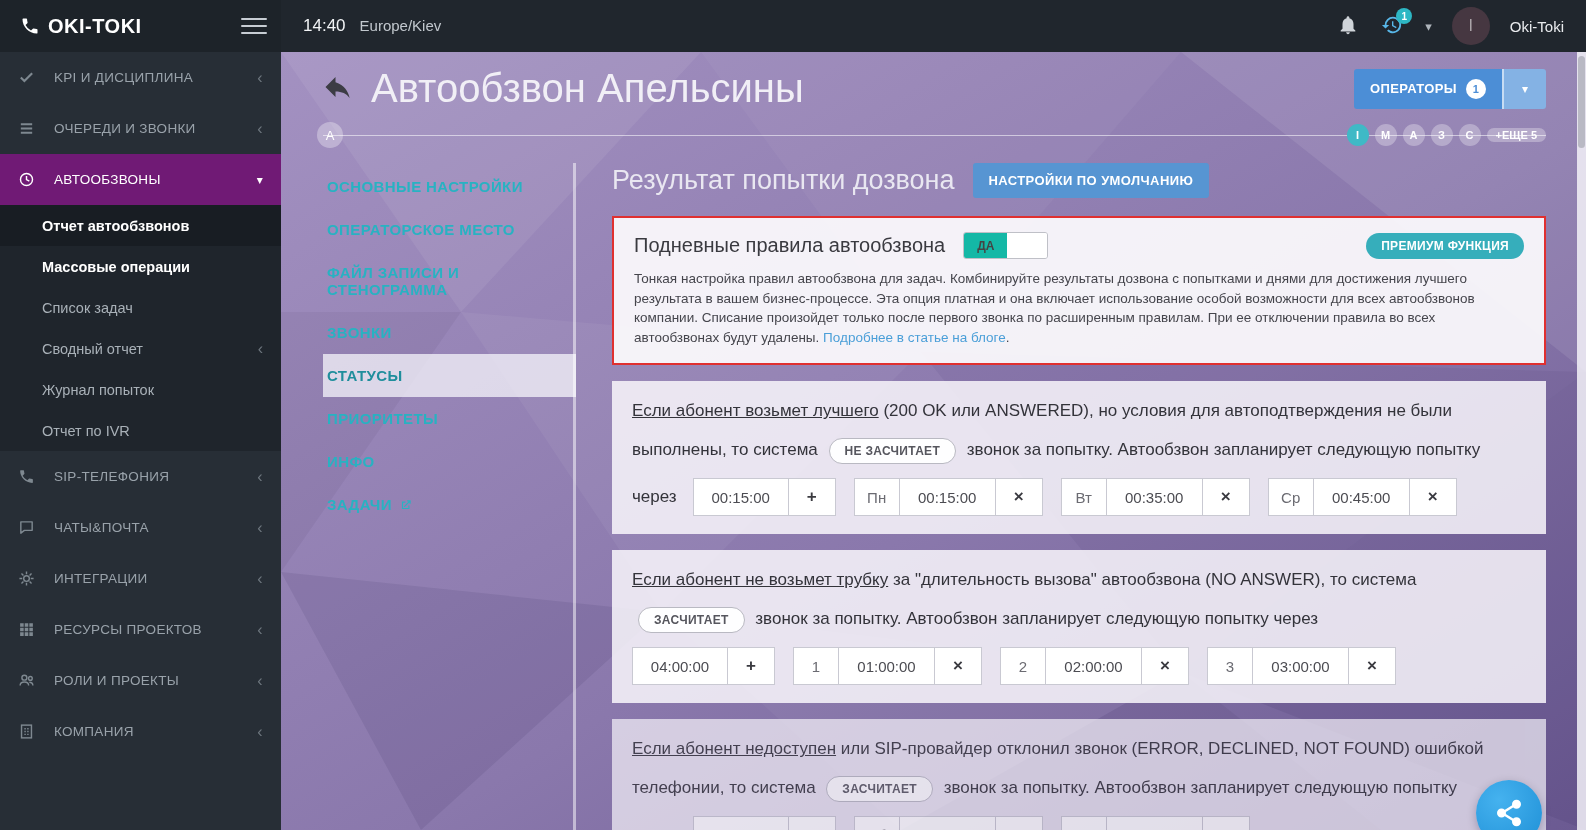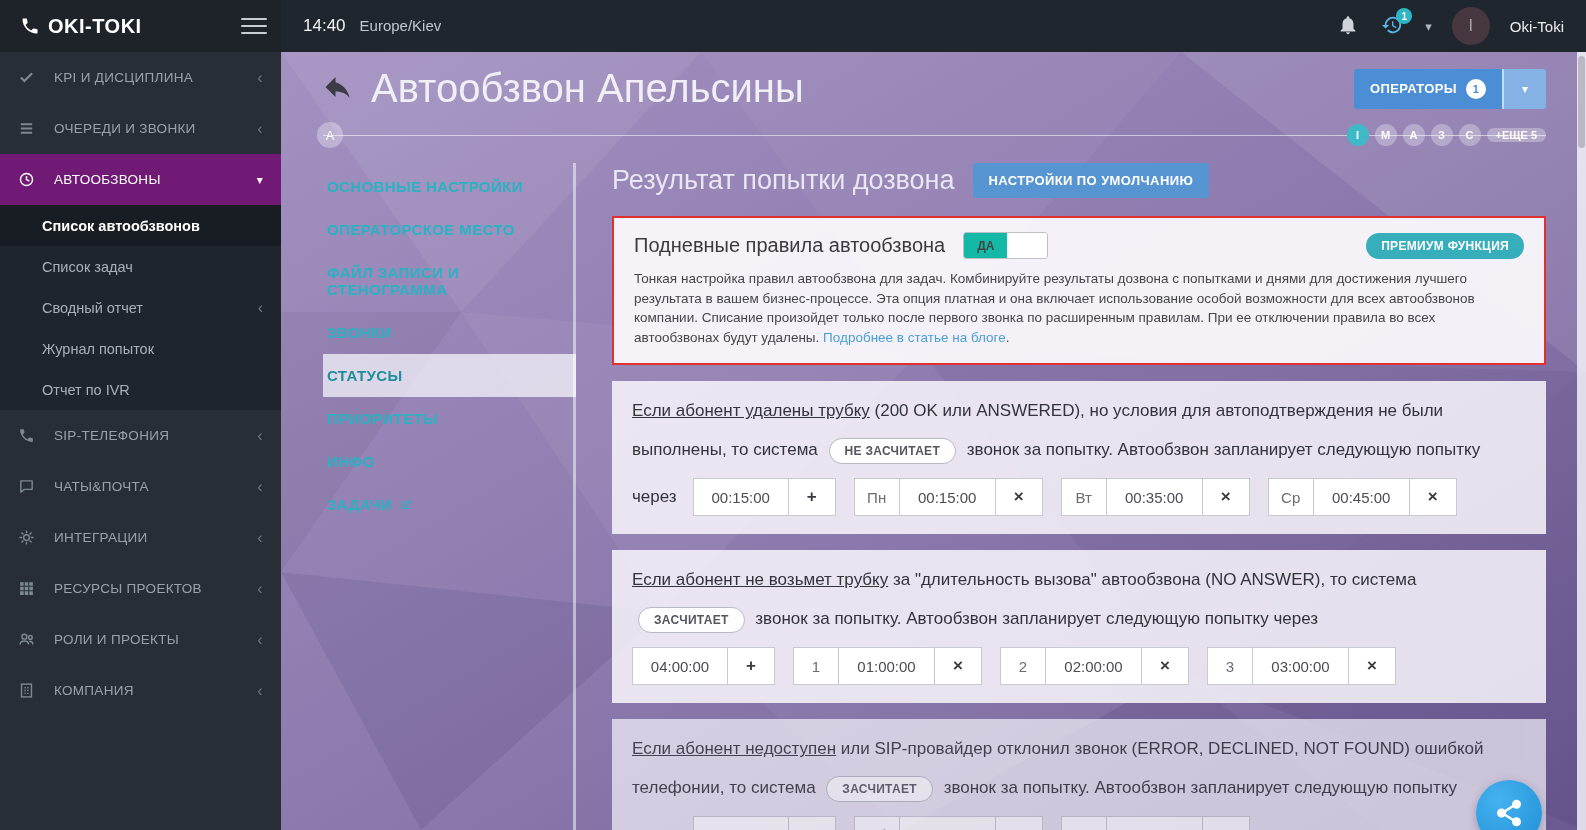--- a/index.html
+++ b/index.html
@@ -189,21 +189,24 @@
         <svg viewBox="0 0 24 24" fill="none" stroke="currentColor" stroke-width="2">
           <circle cx="12" cy="12" r="8.5"></circle>
           <path d="M12 7v5l4 2.3"></path>
         </svg>
       </span>
     <span>АВТООБЗВОНЫ</span>
     <span class="chev">▾</span>
   </div>
   <div class="submenu">
     <div class="sub-item current">
-        <span>Список автообзвонов</span>
+        <span>Отчет автообзвонов</span>
+      </div>
+    <div class="sub-item bright">
+        <span>Массовые операции</span>
       </div>
     <div class="sub-item">
         <span>Список задач</span>
       </div>
     <div class="sub-item">
         <span>Сводный отчет</span>
         <span class="chev">‹</span>
       </div>
     <div class="sub-item">
         <span>Журнал попыток</span>
@@ -370,21 +373,21 @@
             <div class="toggle">
               <span class="toggle-on">ДА</span>
               <span class="toggle-knob"></span>
             </div>
             <span class="premium-badge">ПРЕМИУМ ФУНКЦИЯ</span>
           </div>
           <p class="premium-desc"><span>Тонкая настройка правил автообзвона для задач. Комбинируйте результаты дозвона с попытками и днями для достижения лучшего результата в вашем бизнес-процессе. Эта опция платная и она включает использование особой возможности для всех автообзвонов компании. Списание произойдет только после первого звонка по расширенным правилам. При ее отключении правила во всех автообзвонах будут удалены. </span><span class="blog-link">Подробнее в статье на блоге</span>.</p>
         </div>
 
         <div class="rule-card">
-          <p class="rule-text"><span class="rule-lead">Если абонент удалены трубку</span><span> (200 OK или ANSWERED), но условия для автоподтверждения не были выполнены, то система </span><span class="pill">НЕ ЗАСЧИТАЕТ</span><span> звонок за попытку. Автообзвон запланирует следующую попытку</span></p>
+          <p class="rule-text"><span class="rule-lead">Если абонент возьмет лучшего</span><span> (200 OK или ANSWERED), но условия для автоподтверждения не были выполнены, то система </span><span class="pill">НЕ ЗАСЧИТАЕТ</span><span> звонок за попытку. Автообзвон запланирует следующую попытку</span></p>
           <div class="input-row">
             <span class="through">через</span>
             <div class="group">
               <div class="cell time">00:15:00</div>
               <div class="cell btn">+</div>
             </div>
             <div class="group">
               <div class="cell tag">Пн</div>
               <div class="cell time">00:15:00</div>
               <div class="cell btn">×</div>

